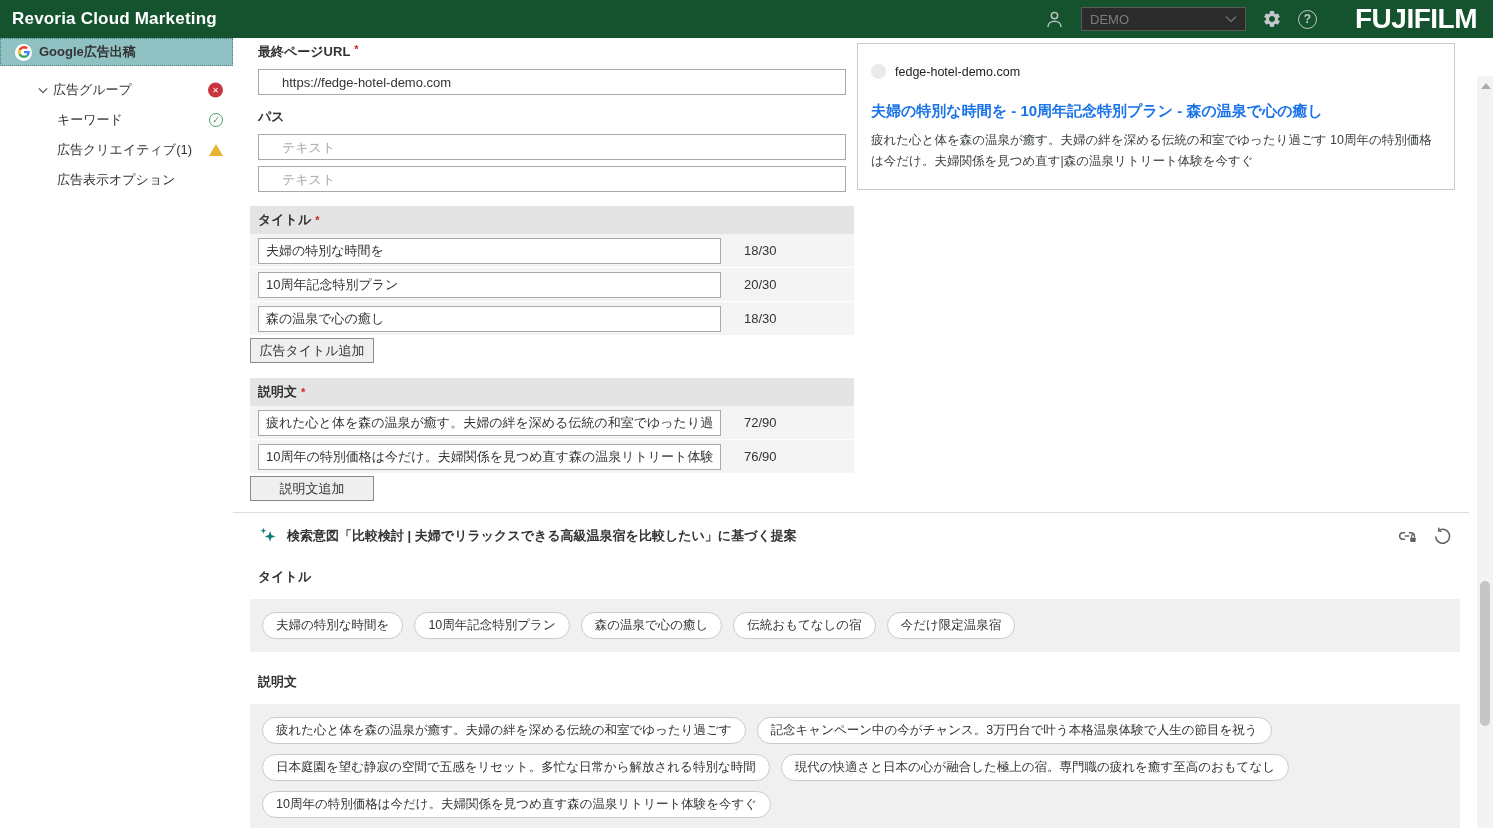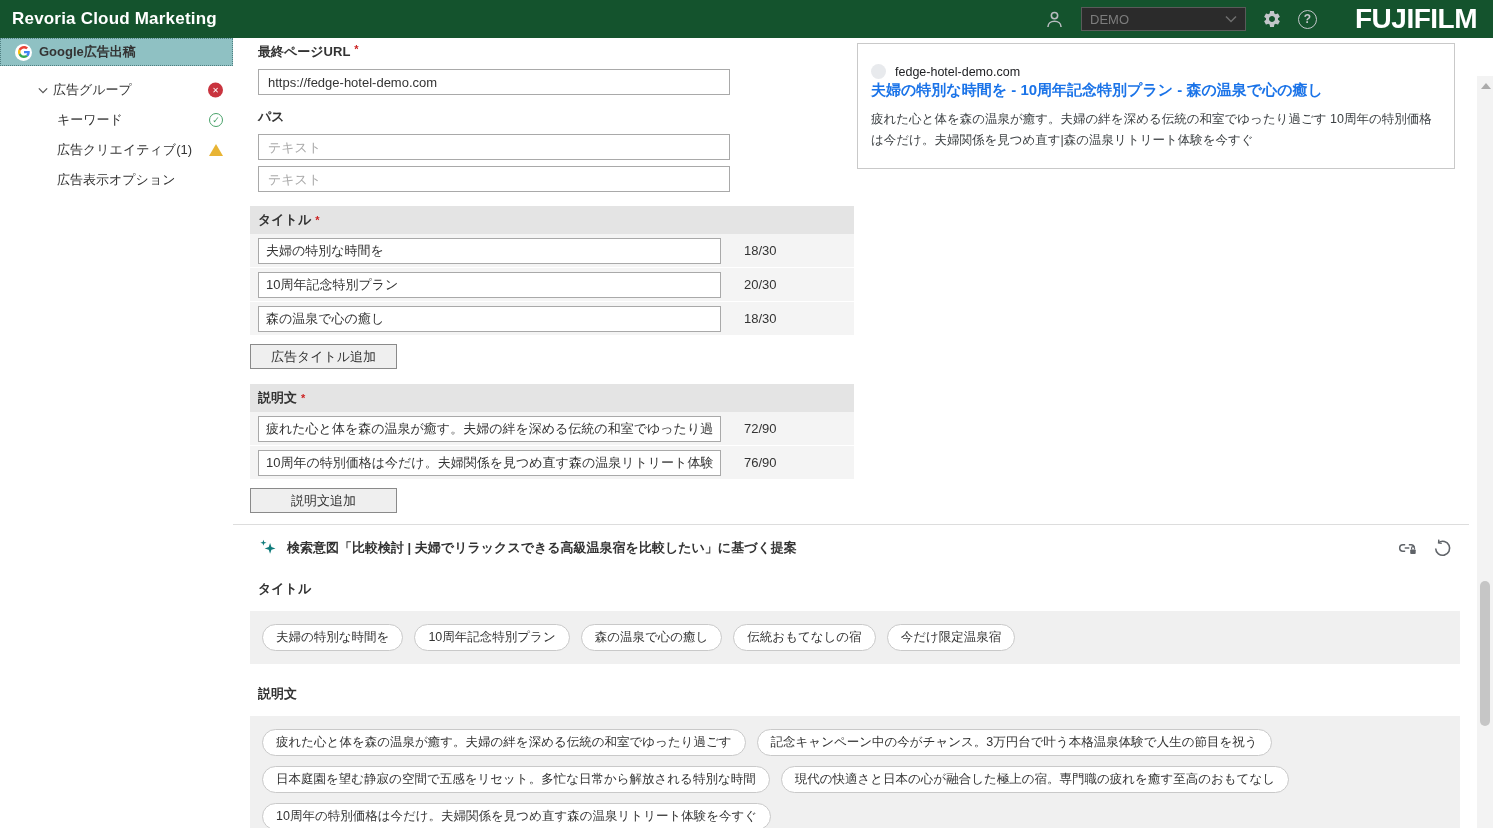--- a/index.html
+++ b/index.html
@@ -37,45 +37,45 @@
     font-size:9px; display:flex; align-items:center; justify-content:center; }
   .badge-warn { width:0; height:0; border-left:7px solid transparent; border-right:7px solid transparent;
     border-bottom:12px solid #e8b434; }
 
   
   .content { flex:1; background:#fff; padding-top:5px; position:relative; max-width:1236px; }
   .form-area { display:flex; }
   .fields-col { width:588px; margin-left:25px; flex-shrink:0; }
   .field-label { font-size:13px; font-weight:bold; color:#333; margin-bottom:8px; }
   .req { color:#c22; font-size:11px; margin-left:4px; vertical-align:top; }
-  .txt-input { width:472px; height:26px; border:1px solid #a9a9a9; font-size:13px; padding:0 9px;
+  .txt-input { width:588px; height:26px; border:1px solid #a9a9a9; font-size:13px; padding:0 23px;
     color:#333; background:#fff; font-family:inherit; }
   .txt-input::placeholder { color:#aaa; }
   .path-input { margin-bottom:6px; }
   .mt13 { margin-top:13px; }
 
   .rows-section { margin-left:-8px; width:604px; margin-top:14px; }
   .section-head { background:#e4e4e4; height:28px; display:flex; align-items:center; padding-left:8px;
     font-size:13px; font-weight:bold; }
   .row { height:34px; background:#f4f4f4; border-bottom:1px solid #fff; display:flex; align-items:center; }
   .row input { width:463px; height:26px; margin-left:8px; border:1px solid #a9a9a9; font-size:13px;
     padding:0 7px; color:#333; font-family:inherit; }
   .row .count { font-size:13px; color:#333; margin-left:23px; }
-  .add-btn { margin-top:8px; width:147px; height:25px; background:#efefef; border:1px solid #8a8a8a;
+  .add-btn { margin-top:2px; width:124px; height:25px; background:#efefef; border:1px solid #8a8a8a;
     font-size:13px; color:#333; cursor:pointer; font-family:inherit; }
 
   
   .preview-col { margin-left:11px; width:598px; }
   .preview-label { font-size:13px; font-weight:bold; margin-bottom:8px; }
   .preview-box { border:1px solid #c9c9c9; background:#fff; padding:11px 13px 16px; }
   .sponsor { font-size:12.5px; font-weight:bold; color:#202124; }
   .domain-row { display:flex; align-items:center; gap:9px; margin-top:9px; }
   .favicon { width:15px; height:15px; border-radius:50%; background:#e8eaed; flex-shrink:0; }
   .domain { font-size:12.5px; color:#202124; }
-  .ad-title { color:#1a73e8; font-size:15px; font-weight:bold; margin-top:1px; line-height:1.3; }
+  .ad-title { color:#1a73e8; font-size:15px; font-weight:bold; margin-top:22px; line-height:1.3; }
   .ad-desc { font-size:12.5px; color:#3c4043; margin-top:9px; line-height:1.75; }
 
   
   .divider { border:none; border-top:1px solid #ddd; margin-top:11px; }
   .ai-head { display:flex; align-items:center; padding:12px 16px 0 25px; }
   .sparkle { margin-right:9px; display:flex; }
   .ai-title { font-size:13px; font-weight:600; color:#333; }
   .ai-actions { margin-left:auto; display:flex; align-items:center; gap:14px; }
   .ai-actions span { cursor:pointer; display:flex; }
   .ai-label { font-size:13px; font-weight:bold; margin:21px 0 0 25px; }

